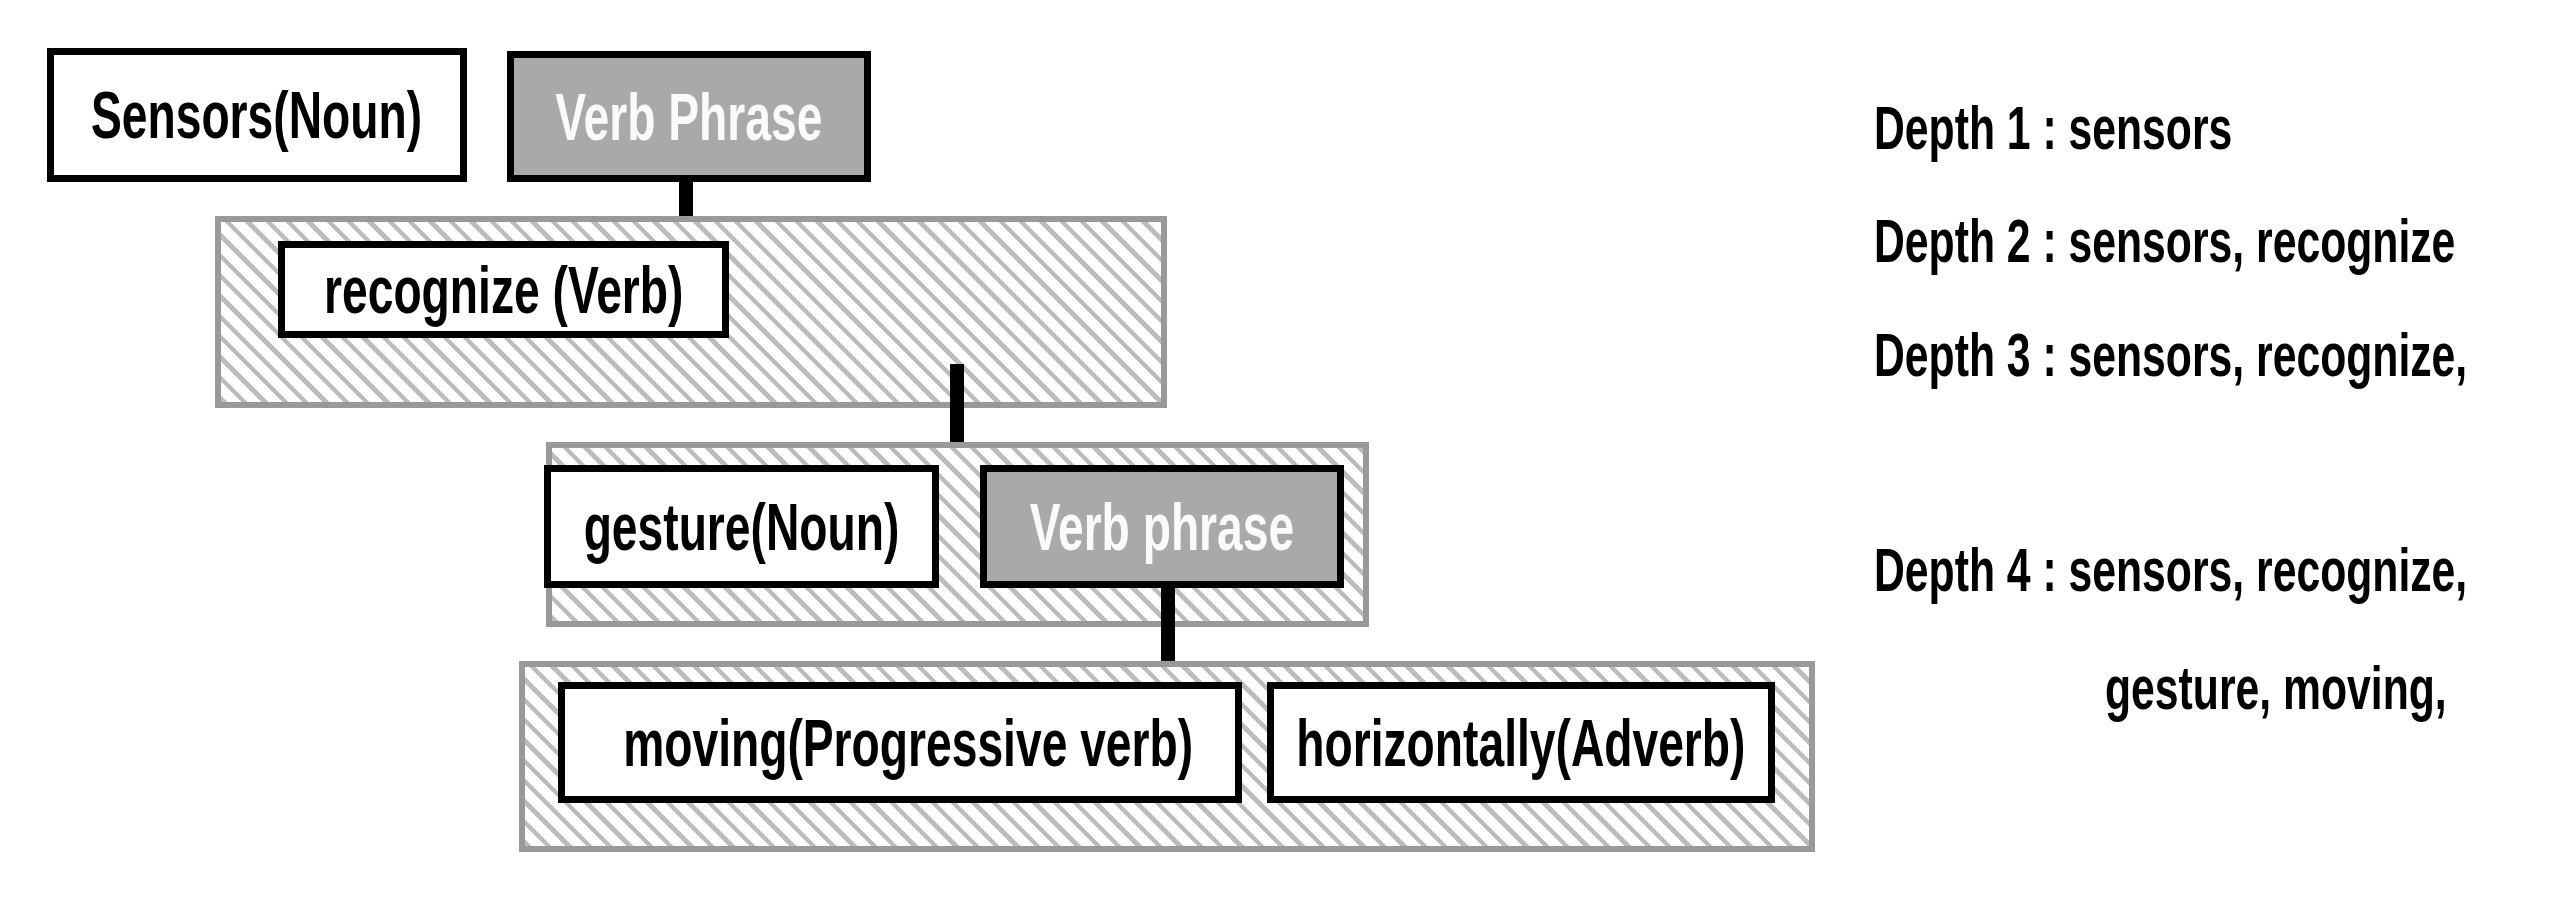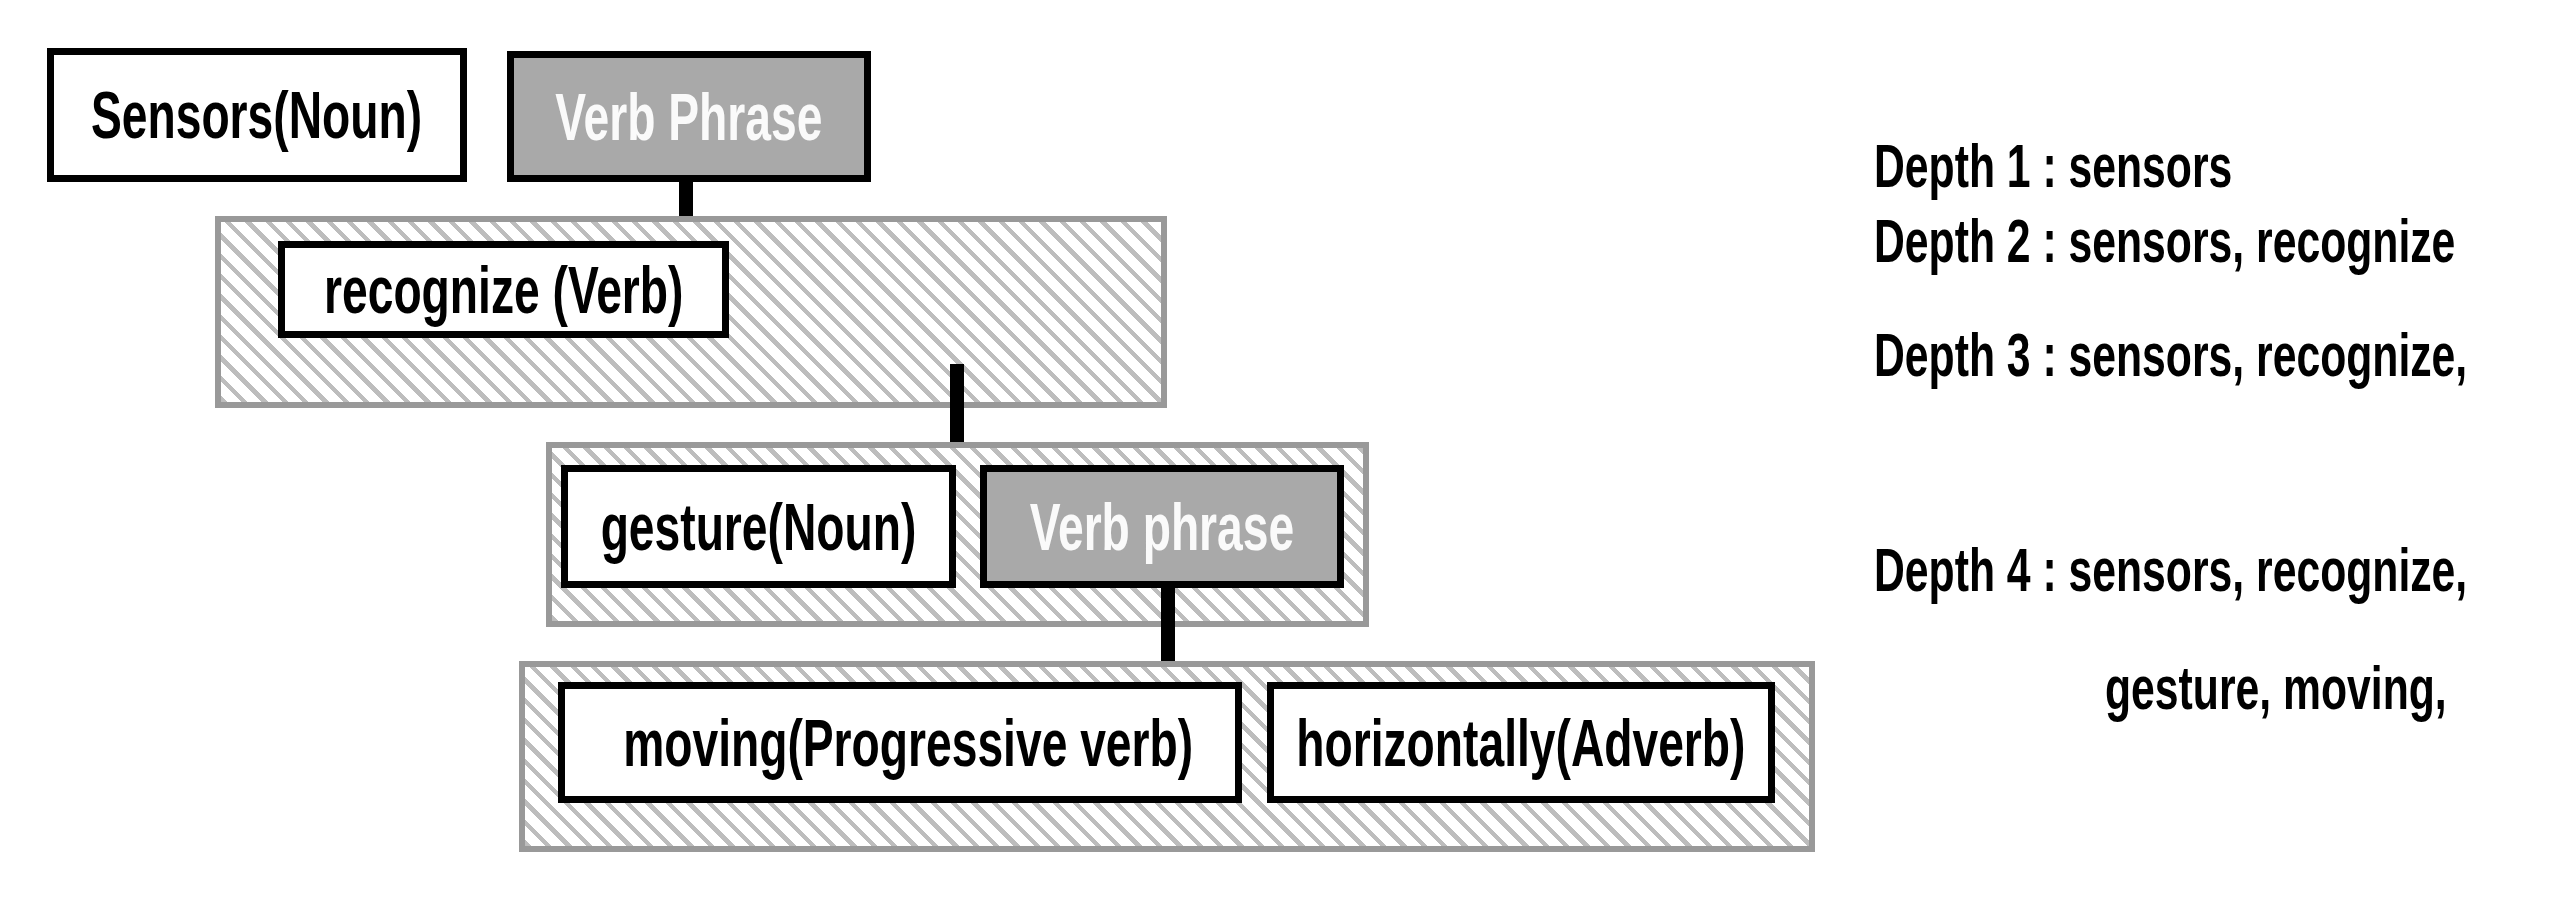--- a/index.html
+++ b/index.html
@@ -95,41 +95,41 @@
 
   <div class="node" style="left:278px; top:241px; width:451px; height:97px;">
     <span class="lbl">recognize (Verb)</span>
   </div>
 
 
   <div class="conn" style="left:950px; top:364px; height:83px;"></div>
 
   <div class="group" style="left:546px; top:442px; width:823px; height:185px;"></div>
 
-  <div class="node" style="left:561px; top:465px; width:395px; height:123px;">
+  <div class="node" style="left:544px; top:465px; width:395px; height:123px;">
     <span class="lbl">gesture(Noun)</span>
   </div>
 
   <div class="node gray" style="left:980px; top:465px; width:364px; height:123px;">
     <span class="lbl">Verb phrase</span>
   </div>
 
   <div class="conn" style="left:1161px; top:583px; height:83px;"></div>
 
   <div class="group" style="left:519px; top:661px; width:1296px; height:191px;"></div>
 
   <div class="node" style="left:558px; top:682px; width:684px; height:121px;padding-left:16px;">
     <span class="lbl">moving(Progressive verb)</span>
   </div>
 
   <div class="node" style="left:1267px; top:682px; width:508px; height:121px;">
     <span class="lbl">horizontally(Adverb)</span>
   </div>
 
-  <div class="depth-line" style="left:1874px; top:93px;margin-top:38px;">
+  <div class="depth-line" style="left:1874px; top:93px;">
     <span class="lbl">Depth 1 : sensors</span>
   </div>
 
   <div class="depth-line" style="left:1874px; top:206px;">
     <span class="lbl">Depth 2 : sensors, recognize</span>
   </div>
 
   <div class="depth-line" style="left:1874px; top:320px;">
     <span class="lbl">Depth 3 : sensors, recognize,</span>
   </div>

